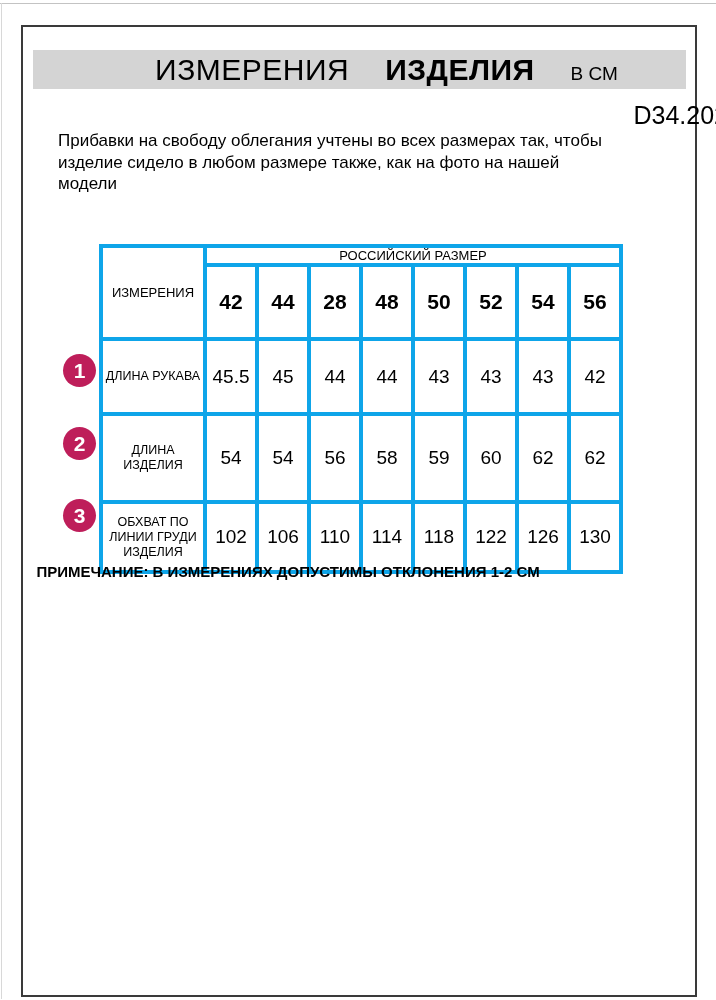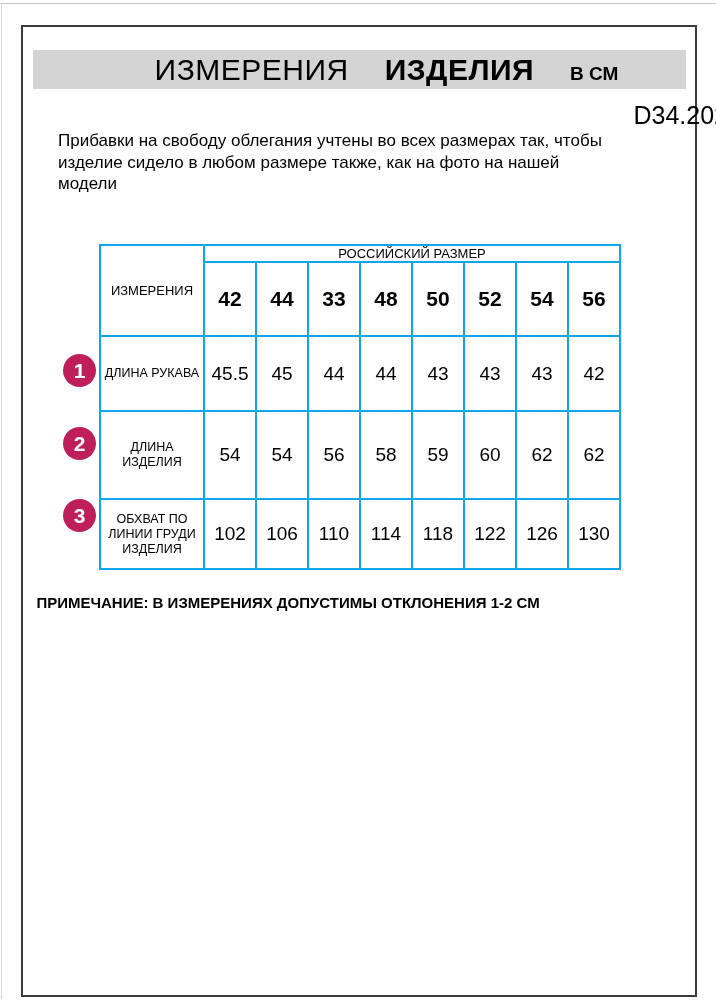--- a/index.html
+++ b/index.html
@@ -15,55 +15,55 @@
     position:absolute; left:21px; top:25px; width:676px; height:972px;
     border:2px solid #3a3a3a;
   }
   .title-bar {
     position:absolute; left:33px; top:50px; width:653px; height:39px;
     background:#d4d4d4; text-align:center; line-height:39px;
     padding-left:54px; white-space:nowrap;
   }
   .title-main { font-size:30px; font-weight:500; letter-spacing:0.5px; }
   .title-secondary { font-size:30px; font-weight:bold; letter-spacing:0.5px; margin-left:36px; }
-  .title-unit { font-size:19px; margin-left:36px;font-weight:bold; }
+  .title-unit { font-size:19px; margin-left:36px; }
   .article-code {
     position:absolute; left:12px; top:101px; width:716px;
     text-align:right; font-size:25px;
   }
   .description {
     position:absolute; left:58px; top:130px; width:600px;
     font-size:17px; line-height:21.5px; white-space:pre-line;
   }
   table.size-table {
     position:absolute; left:99px; top:244px;
     border-collapse:collapse; table-layout:fixed;
   }
   table.size-table td {
-    border:2px solid #0ea5e9; text-align:center; vertical-align:middle;
+    border:4px solid #0ea5e9; text-align:center; vertical-align:middle;
     padding:0; overflow:hidden;
   }
   td.corner-cell { width:104px; font-size:13px; }
   td.rus-size-cell { height:16px; font-size:13px; }
   td.size-cell { width:52px; height:74px; font-size:21px; font-weight:bold; }
   td.label-cell { font-size:12.5px; line-height:15px; white-space:pre-line; padding:2px;margin-top:21px; }
   td.value-cell { font-size:19px;border-radius:18px; }
   tr.row-1 td { height:75px; }
   tr.row-2 td { height:88px; }
   tr.row-3 td { height:70px; }
   .marker {
     position:absolute; left:63px; width:33px; height:33px; border-radius:50%;
     background:#be1e5a; color:#ffffff; font-size:21px; font-weight:bold;
     text-align:center; line-height:33px;
   }
   .marker-1 { top:354px; }
   .marker-2 { top:427px; }
   .marker-3 { top:499px; }
   .note {
-    position:absolute; left:0; top:594px; width:576px;
+    position:absolute; left:0; top:563px; width:576px;
     text-align:center; font-size:15px; font-weight:bold;
   }
 </style>
 </head>
 <body>
 
 <div class="page">
   <div class="edge-top"></div>
   <div class="edge-left"></div>
   <div class="frame"></div>
@@ -78,21 +78,21 @@
 
   <table class="size-table">
     <tbody>
         <tr>
       <td class="corner-cell" rowspan="2">ИЗМЕРЕНИЯ</td>
       <td class="rus-size-cell" colspan="8">РОССИЙСКИЙ РАЗМЕР</td>
     </tr>
     <tr>
       <td class="size-cell">42</td>
       <td class="size-cell">44</td>
-      <td class="size-cell">33</td>
+      <td class="size-cell">28</td>
       <td class="size-cell">48</td>
       <td class="size-cell">50</td>
       <td class="size-cell">52</td>
       <td class="size-cell">54</td>
       <td class="size-cell">56</td>
     </tr>
     <tr class="row-1">
       <td class="label-cell">ДЛИНА РУКАВА</td>
       <td class="value-cell">45.5</td>
       <td class="value-cell">45</td>

